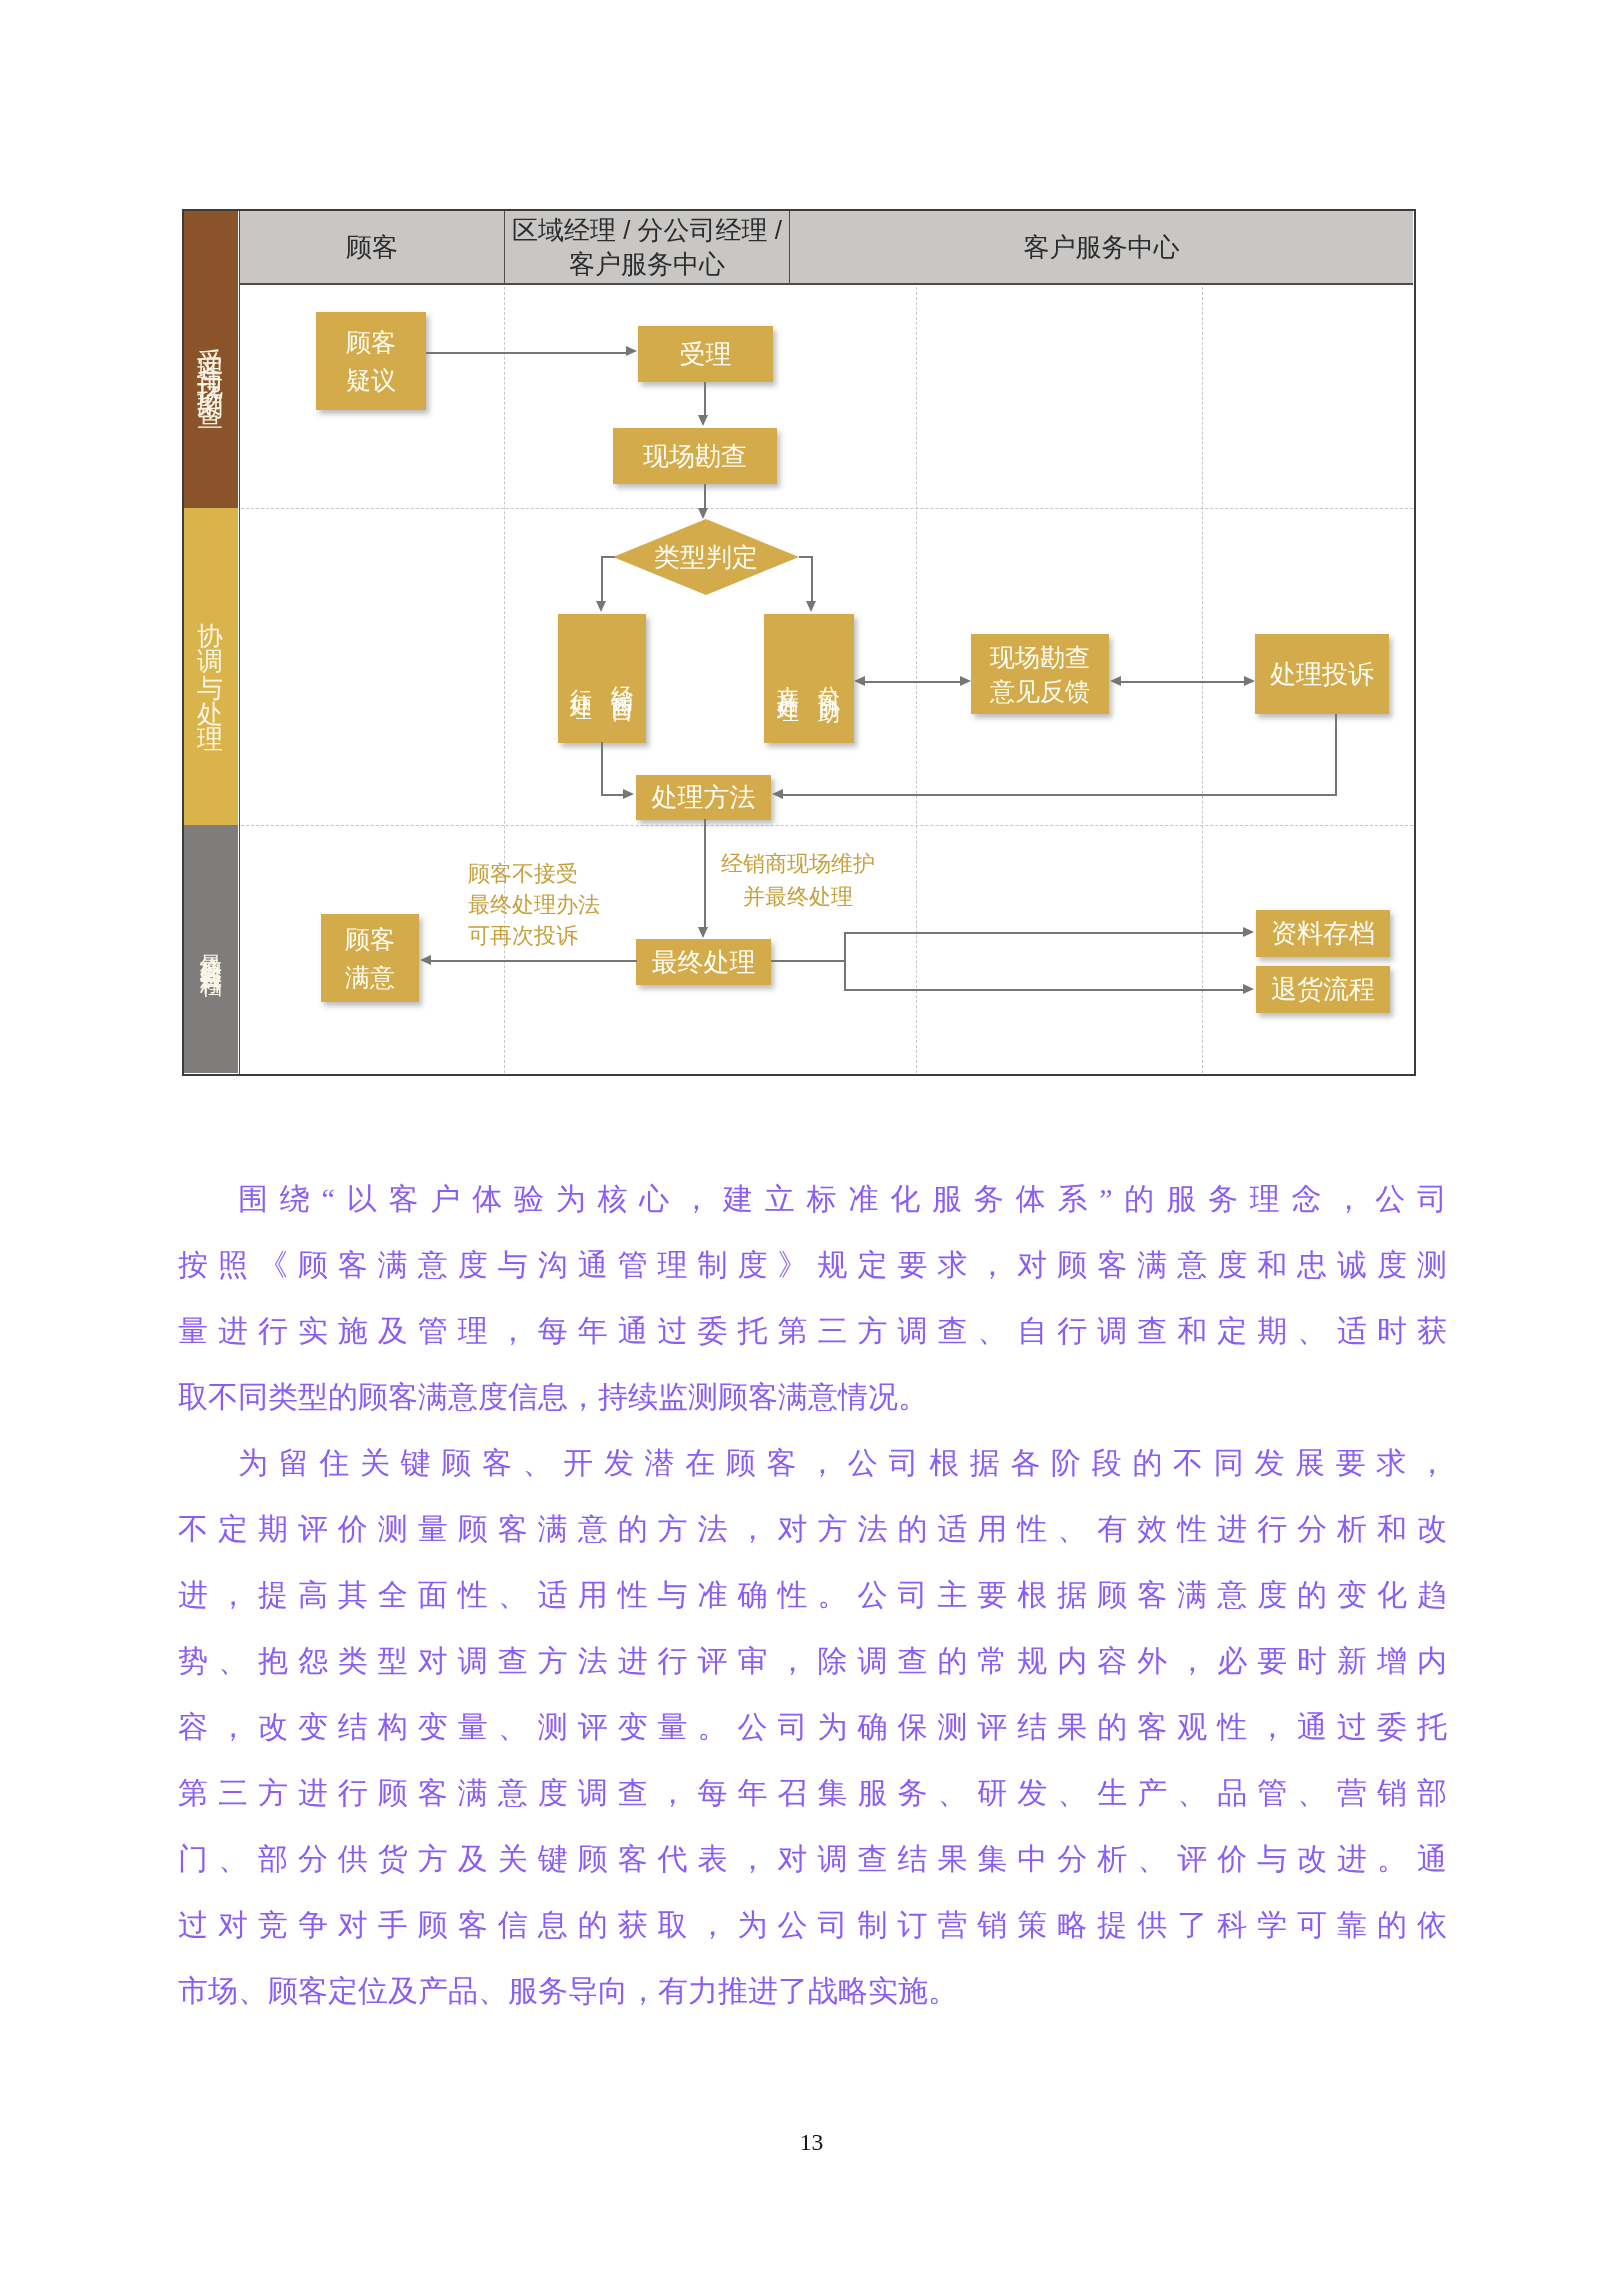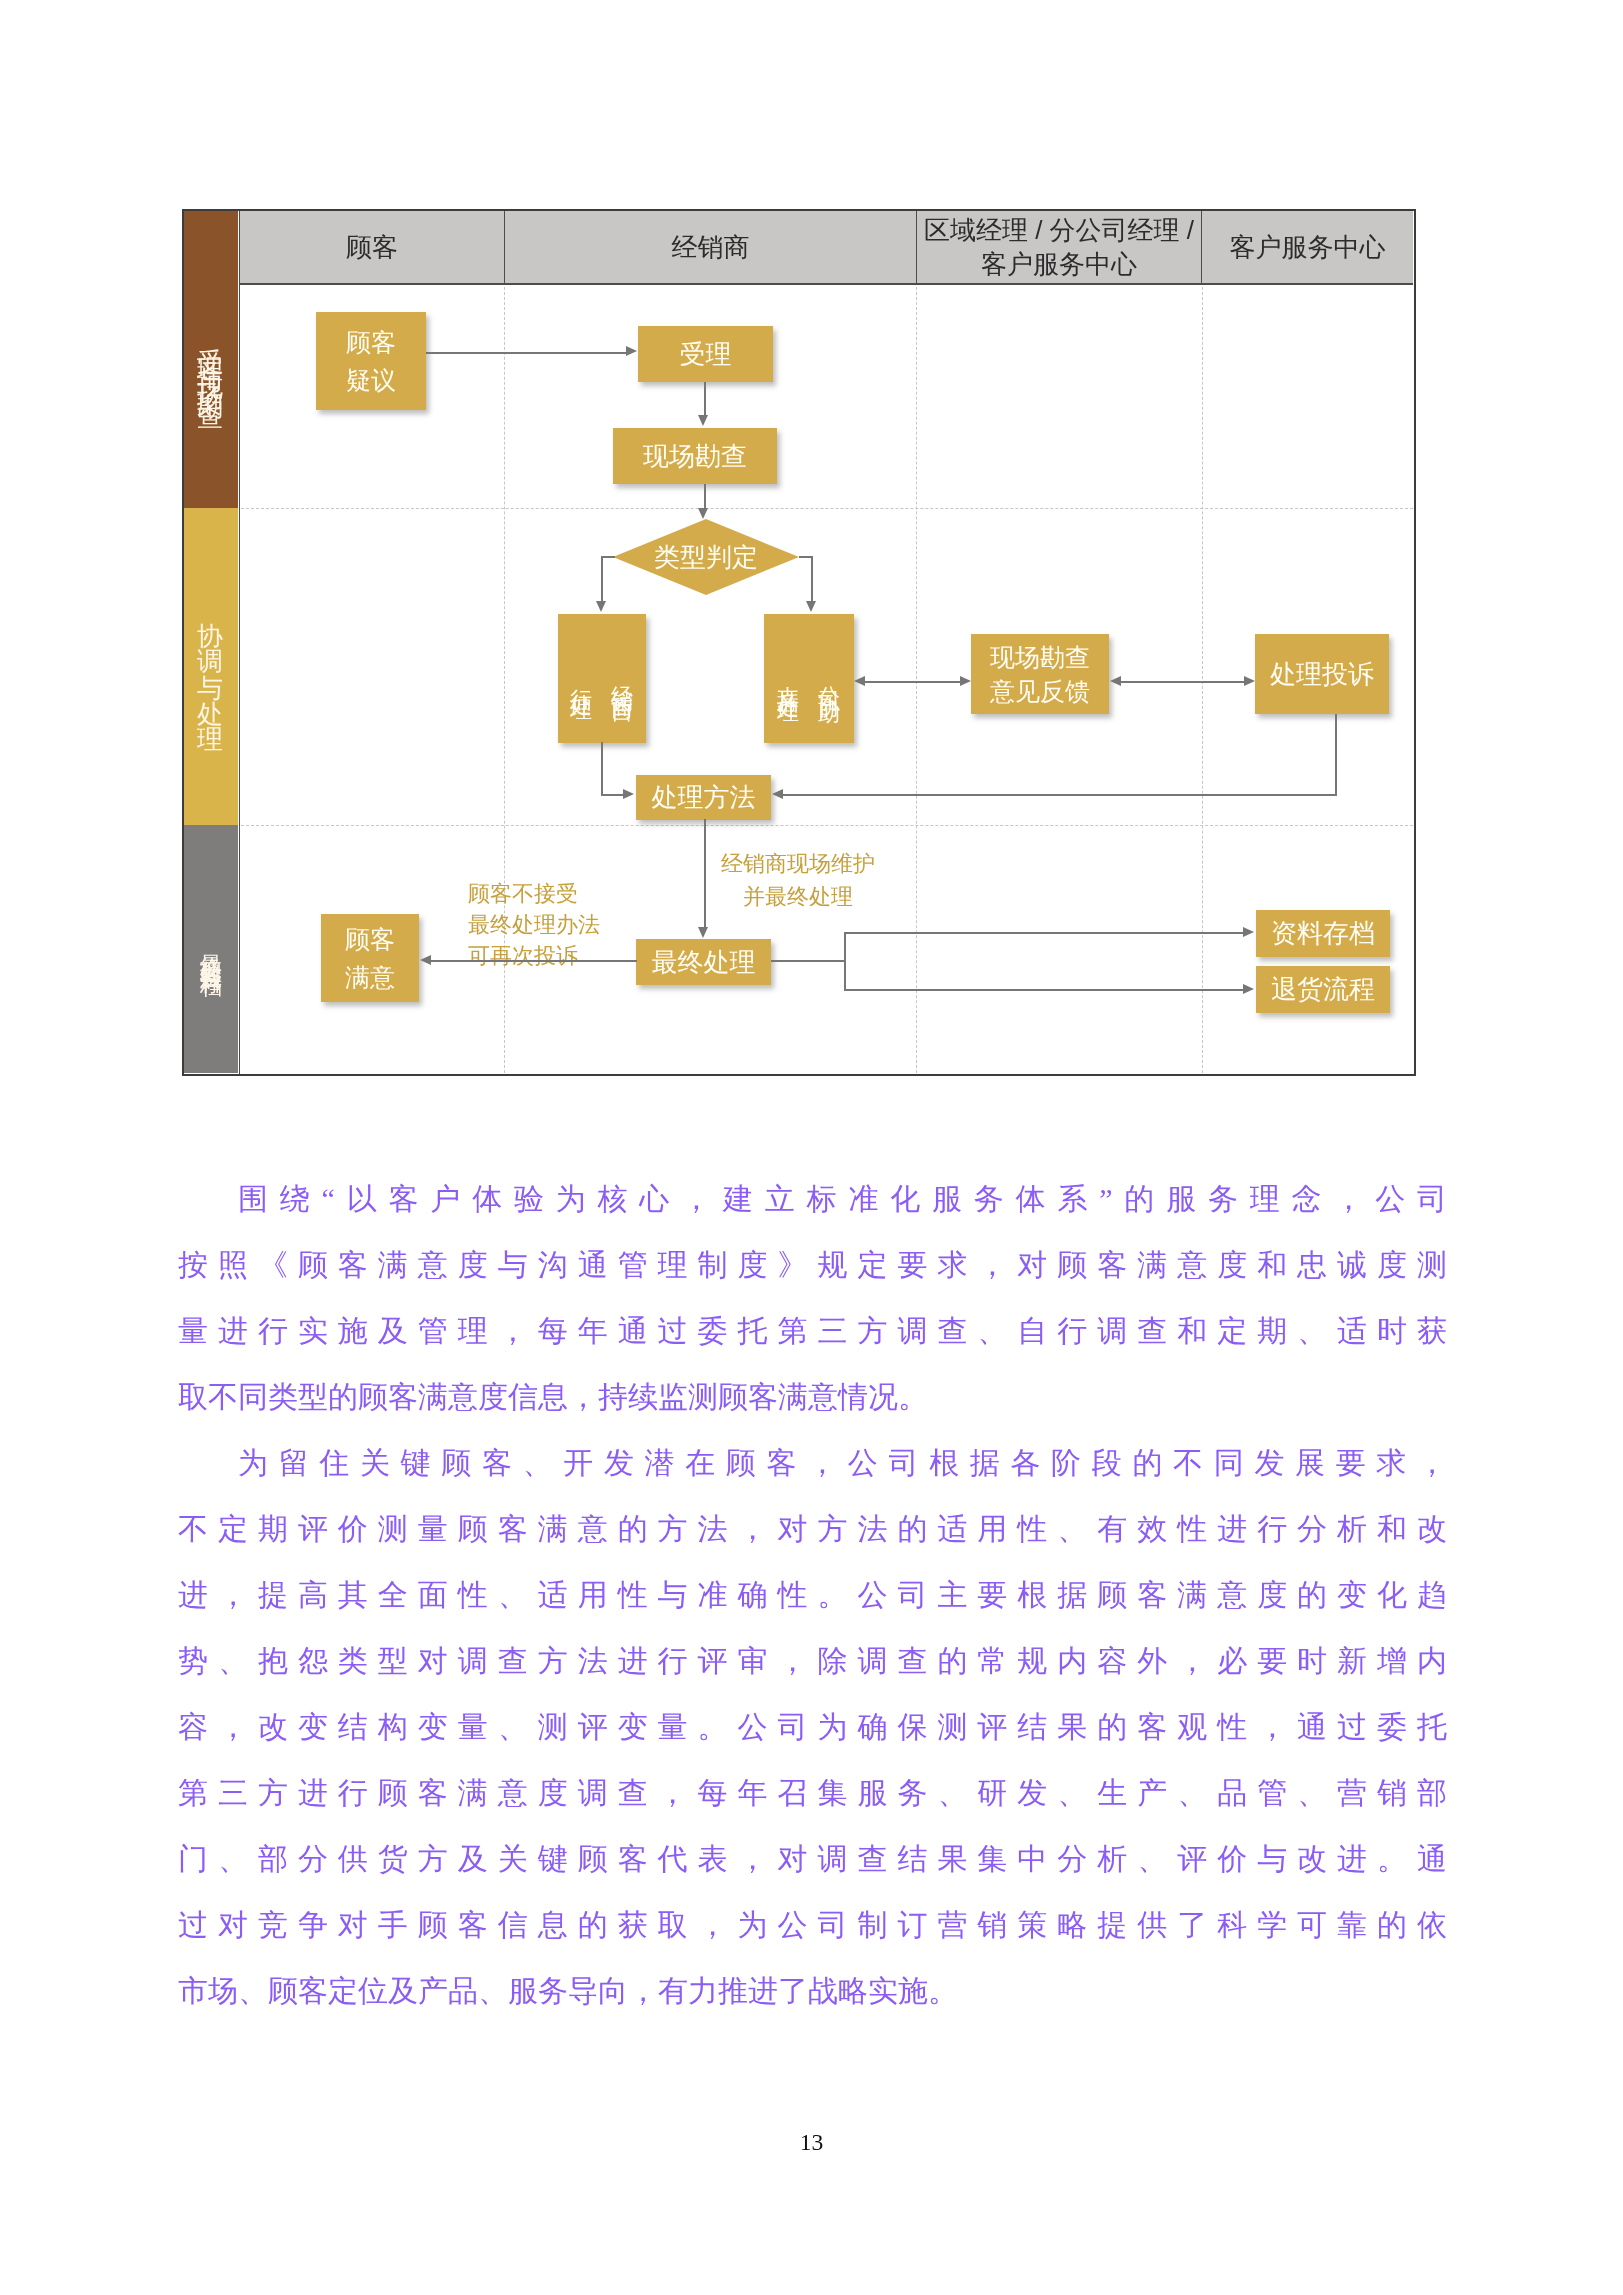--- a/index.html
+++ b/index.html
@@ -73,21 +73,20 @@
       <div class="strip-seg seg2">
         <span class="strip-label sl2">协调与处理</span>
       </div>
       <div class="strip-seg seg3">
         <span class="strip-label sl3">最终处理与资料存档</span>
       </div>
     </div>
 
     <div class="hdr">
       <div class="hdr-cell hc1">顾客</div>
-      <div class="hdr-cell hc2">经销商</div>
       <div class="hdr-cell hc3">区域经理 / 分公司经理 / 客户服务中心</div>
       <div class="hdr-cell hc4">客户服务中心</div>
     </div>
 
     <div class="dash-v dv1"></div>
     <div class="dash-v dv2"></div>
     <div class="dash-v dv3"></div>
     <div class="dash-h dh1"></div>
     <div class="dash-h dh2"></div>
 
@@ -105,21 +104,21 @@
     <div class="node" style="left:1071px;top:423px;width:134px;height:80px;font-size:26px;">处理投诉</div>
     <div class="node" style="left:452px;top:564px;width:135px;height:45px;font-size:26px;">处理方法</div>
     <div class="node" style="left:452px;top:728px;width:135px;height:46px;font-size:26px;">最终处理</div>
     <div class="node" style="left:137px;top:703px;width:98px;height:88px;font-size:25px;line-height:38px;">顾客
 满意</div>
     <div class="node" style="left:1072px;top:699px;width:134px;height:47px;font-size:26px;">资料存档</div>
     <div class="node" style="left:1072px;top:755px;width:134px;height:47px;font-size:26px;">退货流程</div>
 
     <div class="anno" style="left:537px;top:636px;line-height:33px;text-align:center;">经销商现场维护
 并最终处理</div>
-    <div class="anno" style="left:284px;top:647px;line-height:31px;margin-top:20px;">顾客不接受
+    <div class="anno" style="left:284px;top:647px;line-height:31px;">顾客不接受
 最终处理办法
 可再次投诉</div>
 
     <div class="ln" style="left:242px;top:141px;width:200px;height:2px;"></div>
     <div class="tri tri-r" style="left:442px;top:135px;"></div>
 
     <div class="ln" style="left:520px;top:171px;width:2px;height:34px;"></div>
     <div class="tri tri-d" style="left:514px;top:204px;"></div>
 
     <div class="ln" style="left:520px;top:273px;width:2px;height:24px;"></div>

